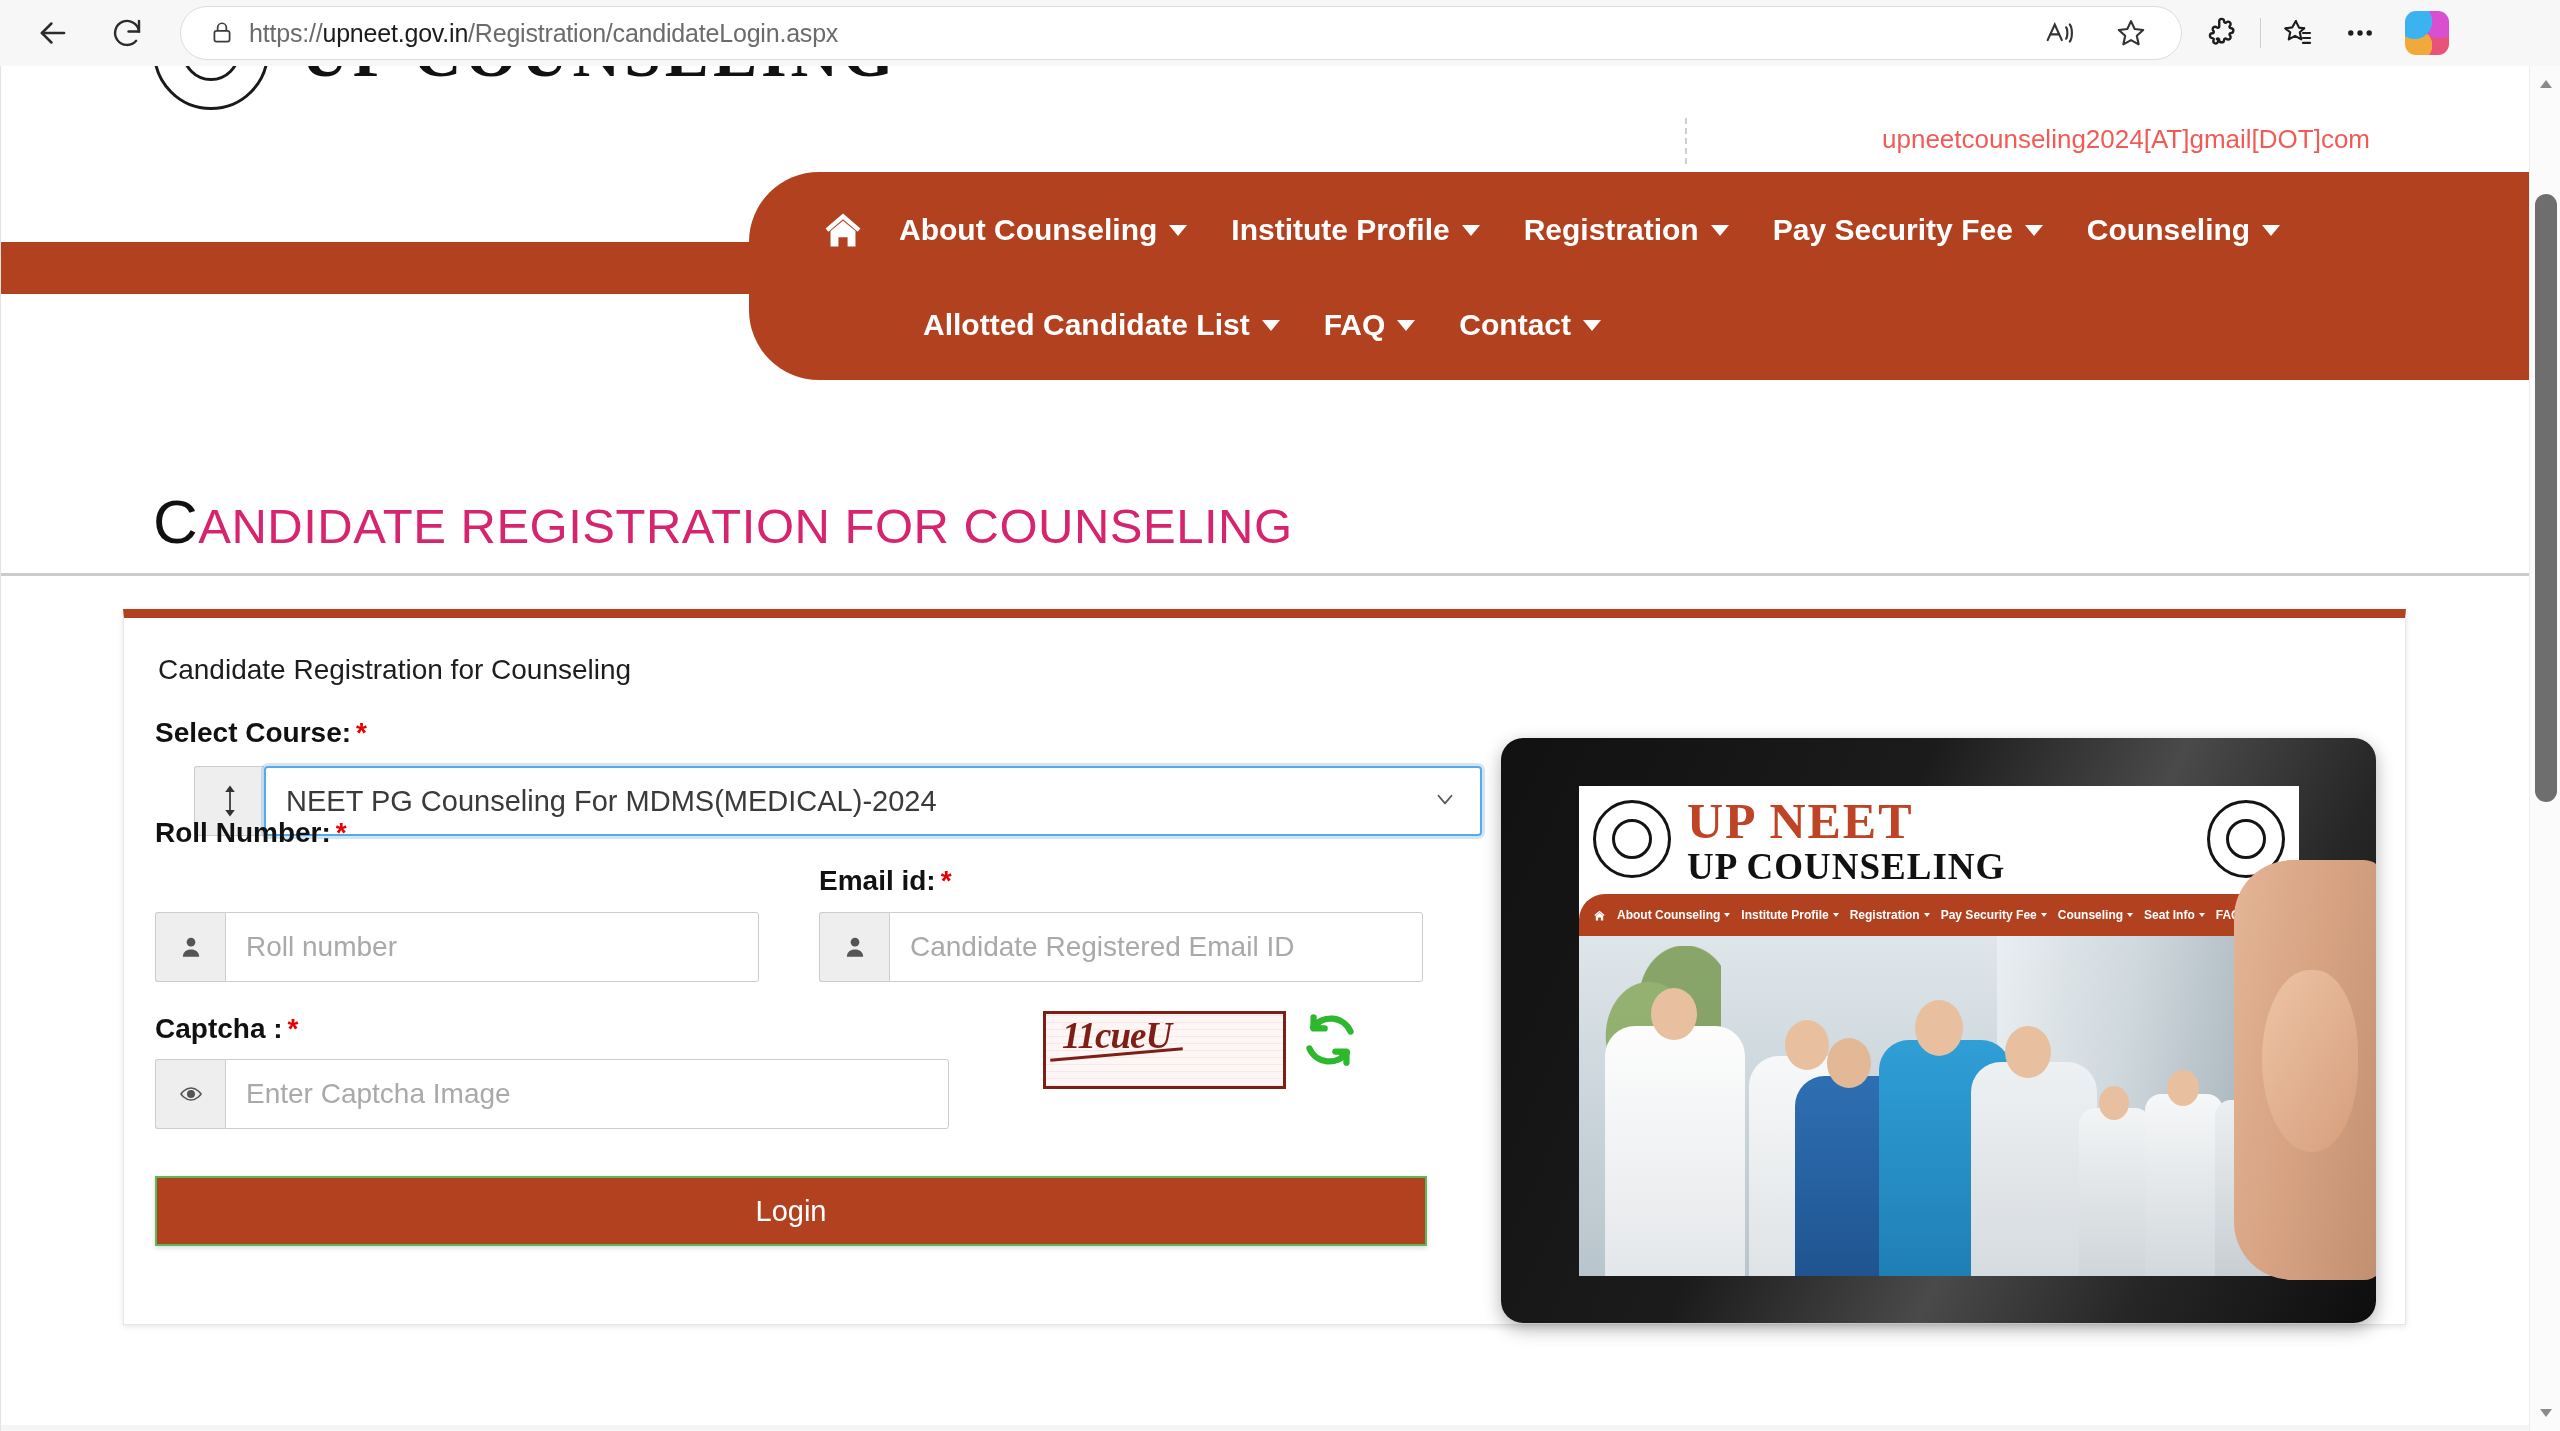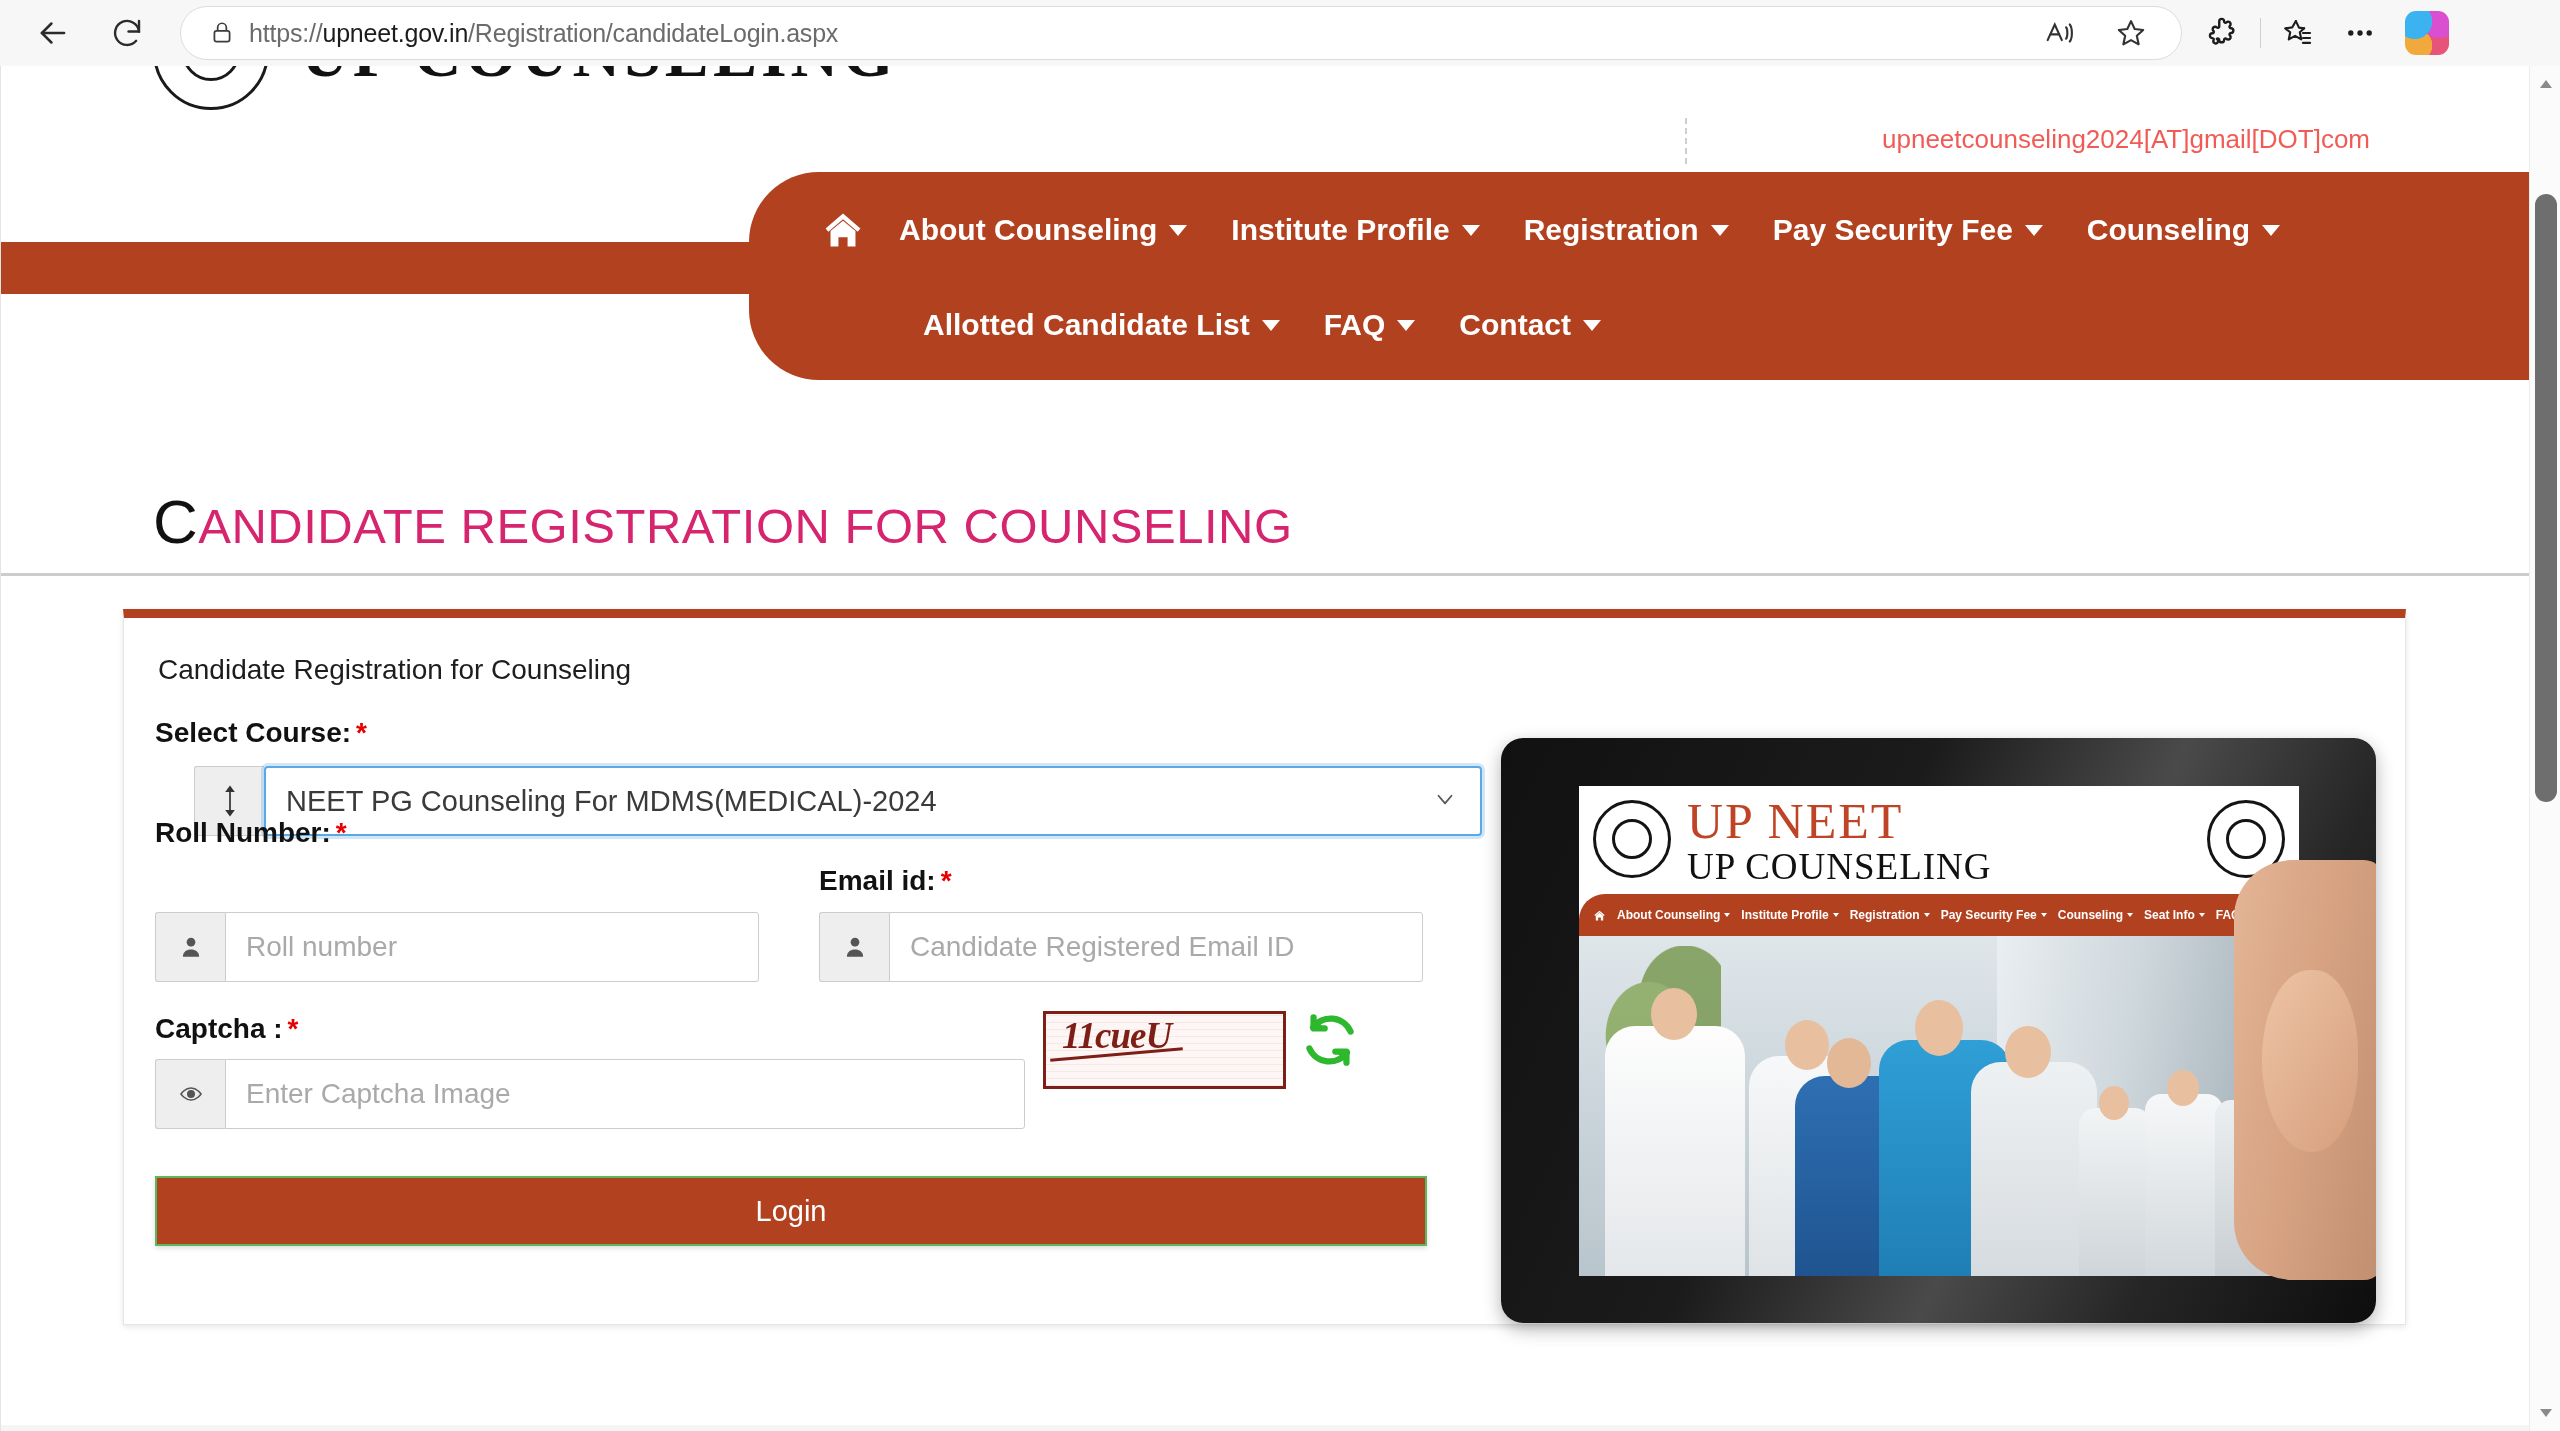--- a/index.html
+++ b/index.html
@@ -234,21 +234,21 @@
     position:absolute; top:14px; width:78px; height:78px;
     border:3px solid #141414; border-radius:50%; background:#fff;
   }
   .t-emblem::after {
     content:""; position:absolute; left:50%; top:50%; transform:translate(-50%,-50%);
     width:34px; height:34px; border:3px solid #141414; border-radius:50%;
   }
   .t-emblem.l { left:14px; } .t-emblem.r { right:14px; }
   .t-title {
     position:absolute; left:108px; top:10px; width:500px; text-align:left;
-    font-family:"Liberation Serif", serif; font-weight:400;
+    font-family:"Liberation Serif", serif; font-weight:700;
   }
   .t-title .l1 { display:block; font-size:50px; color:#bf4426; letter-spacing:2px; line-height:1; }
   .t-title .l2 { display:block; font-size:37px; color:#111; letter-spacing:1px; line-height:1.15; }
   .t-nav {
     position:relative; height:42px; background:#b2411f;
     display:flex; align-items:center; padding-left:14px;
     border-top-left-radius:26px;
   }
   .t-nav .ti {
     color:#fff; font-size:12px; font-weight:700; margin-right:11px; white-space:nowrap;
@@ -496,21 +496,21 @@
     </div>
 
     <div class="field-label" style="left:154px; top:947px;"><span>Captcha :</span><span class="req">*</span></div>
     <div class="input-group" style="left:154px; top:993px;">
       <div class="addon">
         <svg width="28" height="24" viewBox="0 0 24 24" fill="none" stroke="#555" stroke-width="1.6">
           <path d="M2 12s3.8-6 10-6 10 6 10 6-3.8 6-10 6S2 12 2 12z"></path>
             <circle cx="12" cy="12" r="3.2" fill="#555"></circle>
         </svg>
       </div>
-      <input class="txt" style="width: 800px; height: 70px;" value="" placeholder="Enter Captcha Image">
+      <input class="txt" style="width: 724px; height: 70px;" value="" placeholder="Enter Captcha Image">
     </div>
 
     <div class="captcha-img">
       <span class="captcha-noise"></span>
       <span class="captcha-text">11cueU</span>
     </div>
     <div class="captcha-refresh">
       <svg width="58" height="58" viewBox="0 0 24 24" fill="none" stroke="#2eb82e" stroke-width="2.6" stroke-linecap="round" stroke-linejoin="round">
         <path d="M20.5 8.5A9 9 0 0 0 5 6.8"></path>
           <path d="M3.5 15.5A9 9 0 0 0 19 17.2"></path>

